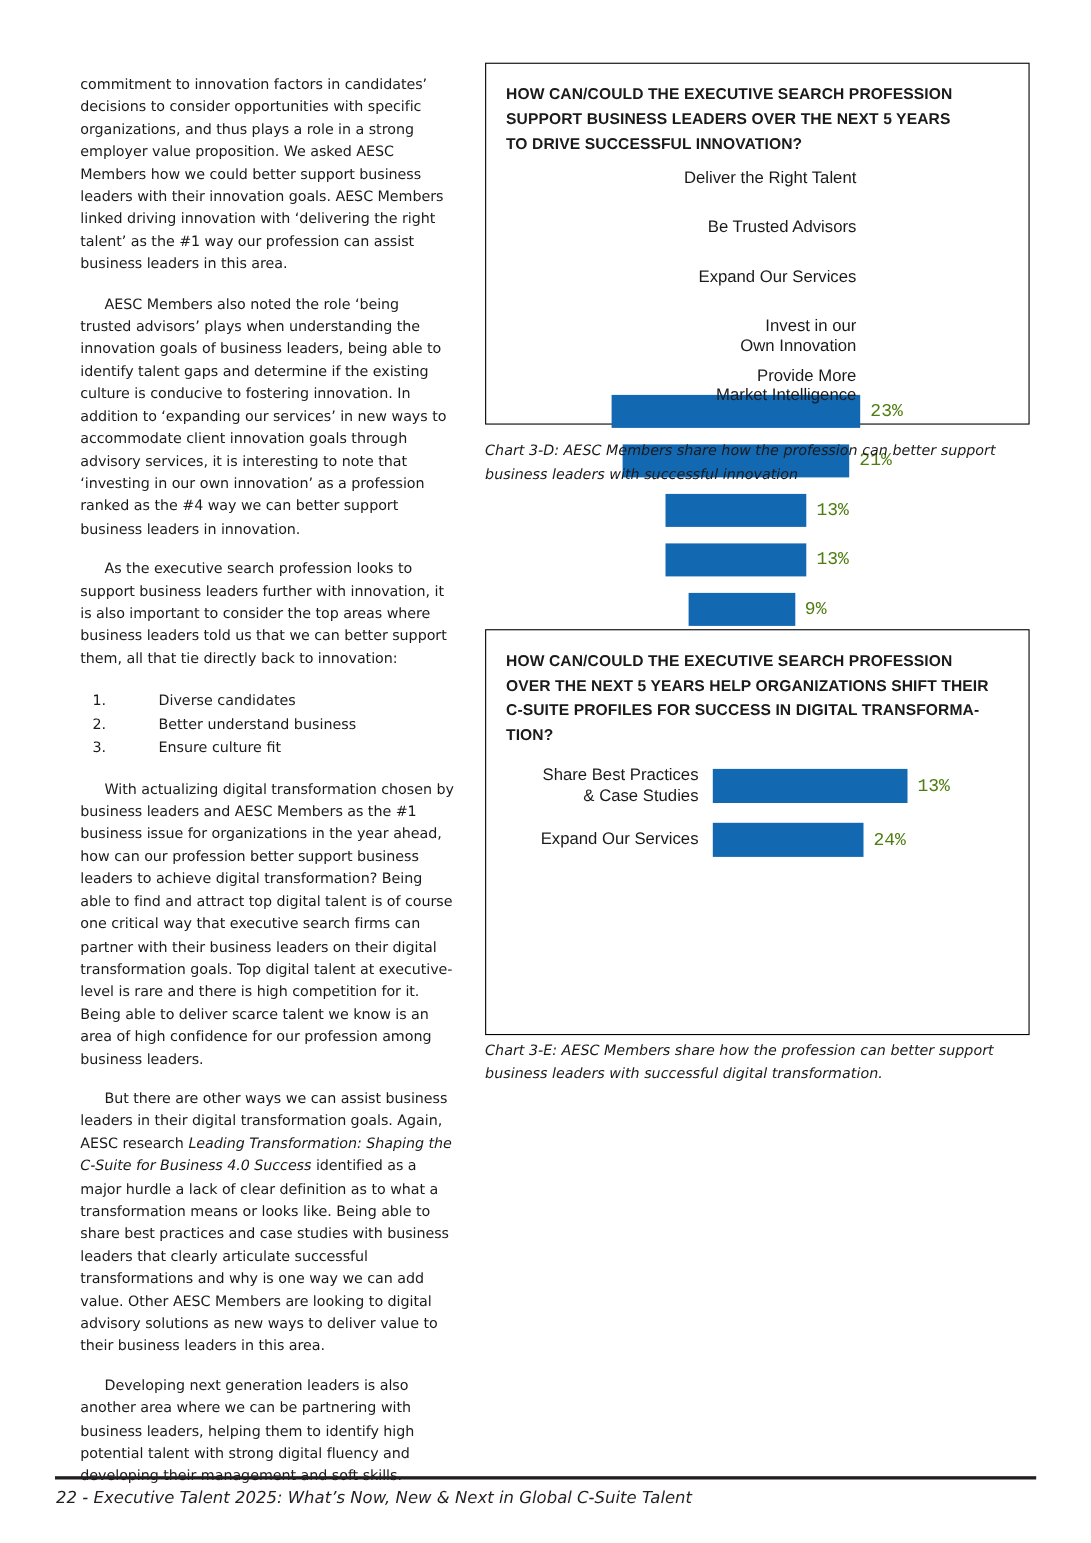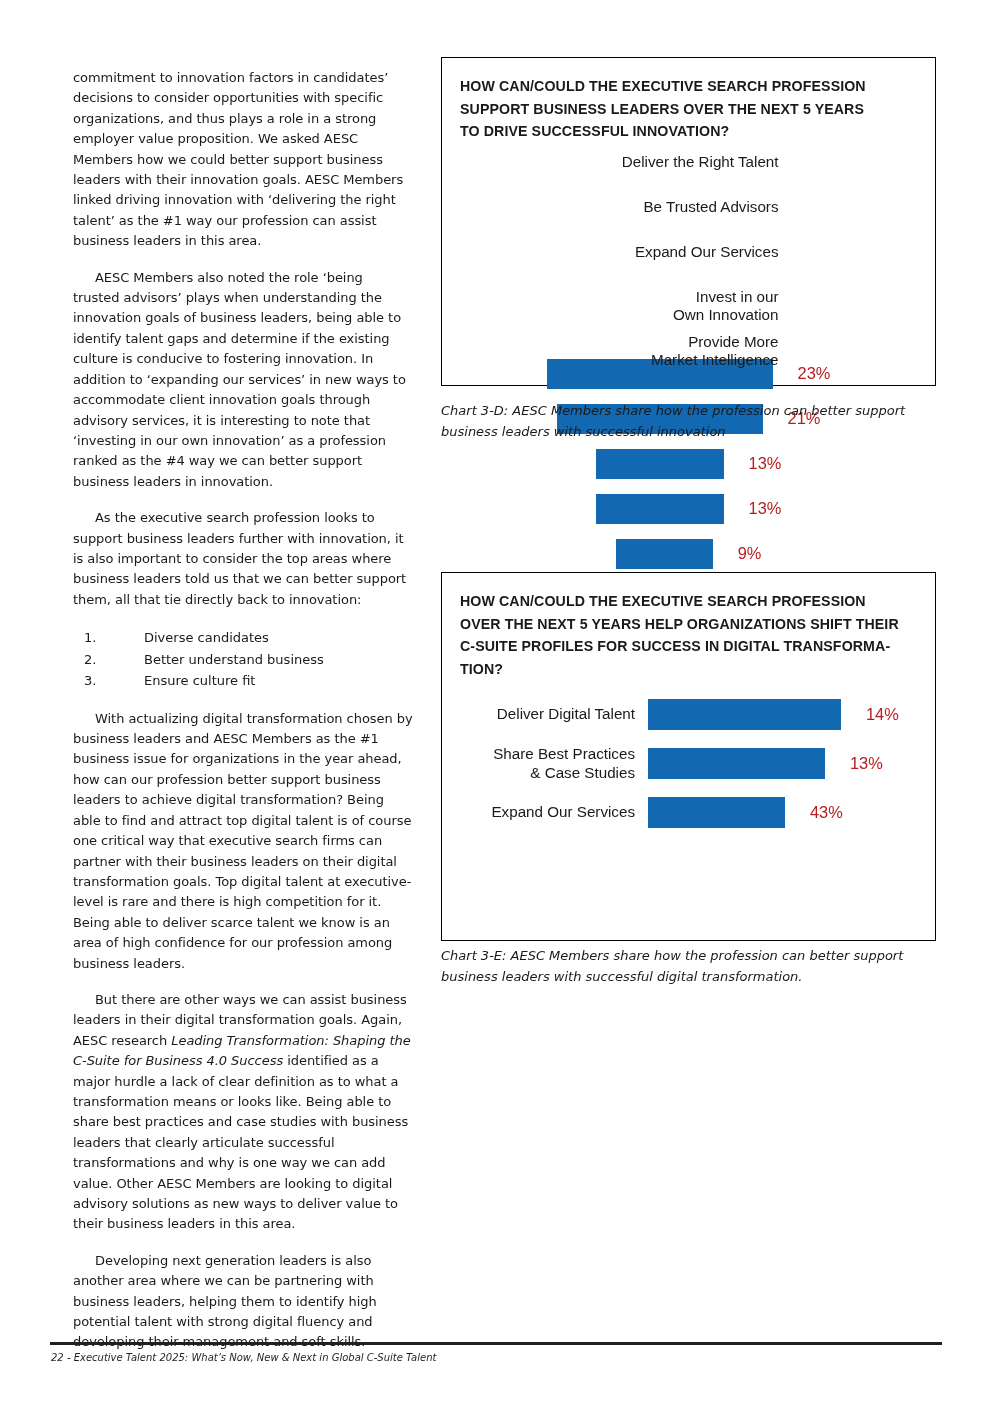--- a/index.html
+++ b/index.html
@@ -105,24 +105,24 @@
     display: flex;
     align-items: center;
     height: 100%;
   }
   .bar {
     height: 30px;
     background: #1368b2;
   }
   #chart-e-box .bar { height: 31px; }
   .bar-value {
-    font-family: Liberation Sans, sans-serif;
+    font-family: Liberation Mono, monospace;
     font-size: 16.4px;
-    color: #b91c1c;
-    padding-left: 25px;
+    color: #4d7c0f;
+    padding-left: 9px;
     white-space: nowrap;
   }
 
   .chart-caption {
     position: absolute;
     font-family: "DejaVu Sans", sans-serif;
     font-style: italic;
     font-size: 13px;
     line-height: 20.5px;
     color: #1a1a1a;
@@ -139,21 +139,21 @@
     width: 892px;
     height: 3px;
     background: #231f20;
   }
   #footer-text {
     position: absolute;
     left: 51px;
     top: 1352px;
     font-family: "DejaVu Sans", sans-serif;
     font-style: italic;
-    font-size: 10px;
+    font-size: 15px;
     color: #231f20;
     white-space: nowrap;
   }
 </style>
 </head>
 <body>
 
 <div id="text-column">
 
   <p class="body-para no-indent">commitment to innovation factors in candidates’ decisions to consider opportunities with specific organizations, and thus plays a role in a strong employer value proposition. We asked AESC Members how we could better support business leaders with their innovation goals. AESC Members linked driving innovation with ‘delivering the right talent’ as the #1 way our profession can assist business leaders in this area.</p>
@@ -238,43 +238,36 @@
 
 <div class="chart-caption" id="caption-d">Chart 3-D: AESC Members share how the profession can better support business leaders with successful innovation</div>
 
 <div class="chart-box" id="chart-e-box">
   <div class="chart-title">HOW CAN/COULD THE EXECUTIVE SEARCH PROFESSION
 OVER THE NEXT 5 YEARS HELP ORGANIZATIONS SHIFT THEIR
 C-SUITE PROFILES FOR SUCCESS IN DIGITAL TRANSFORMA-
 TION?</div>
   <div class="plot">
 
-    <div class="bar-row">
-      <div class="cat-label">Deliver Digital Talent</div>
-      <div class="bar-wrap">
-        <div class="bar" style="width:193px"></div>
-        <div class="bar-value">14%</div>
-      </div>
-    </div>
 
     <div class="bar-row">
       <div class="cat-label">Share Best Practices
 &amp; Case Studies</div>
       <div class="bar-wrap">
         <div class="bar" style="width:177px"></div>
         <div class="bar-value">13%</div>
       </div>
     </div>
 
 
     <div class="bar-row">
       <div class="cat-label">Expand Our Services</div>
       <div class="bar-wrap">
         <div class="bar" style="width:137px"></div>
-        <div class="bar-value">43%</div>
+        <div class="bar-value">24%</div>
       </div>
     </div>
 
 
   </div>
 </div>
 
 <div class="chart-caption" id="caption-e">Chart 3-E: AESC Members share how the profession can better support business leaders with successful digital transformation.</div>
 
 <div id="footer-rule"></div>

